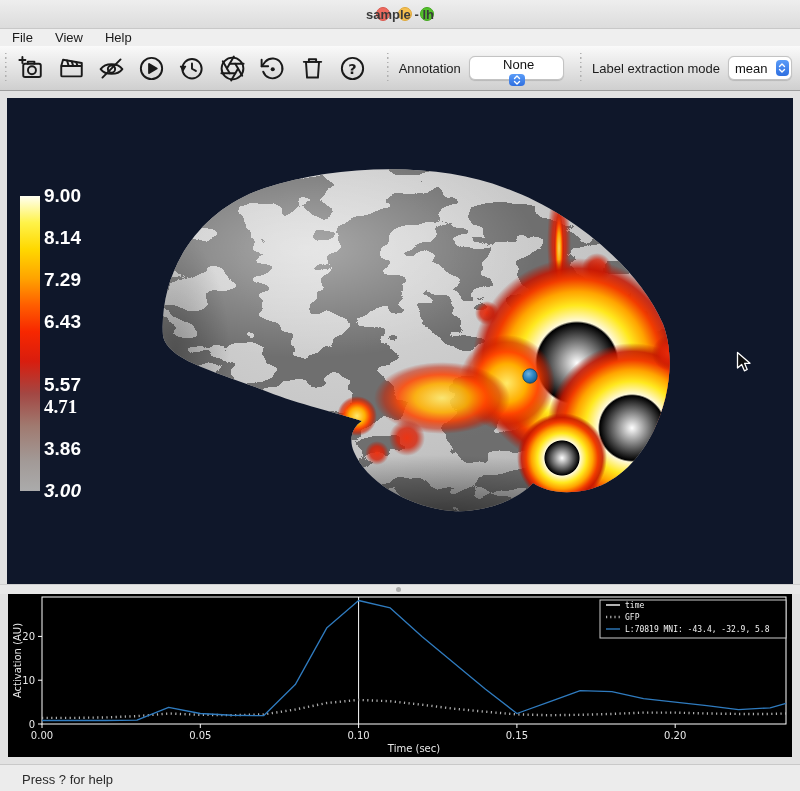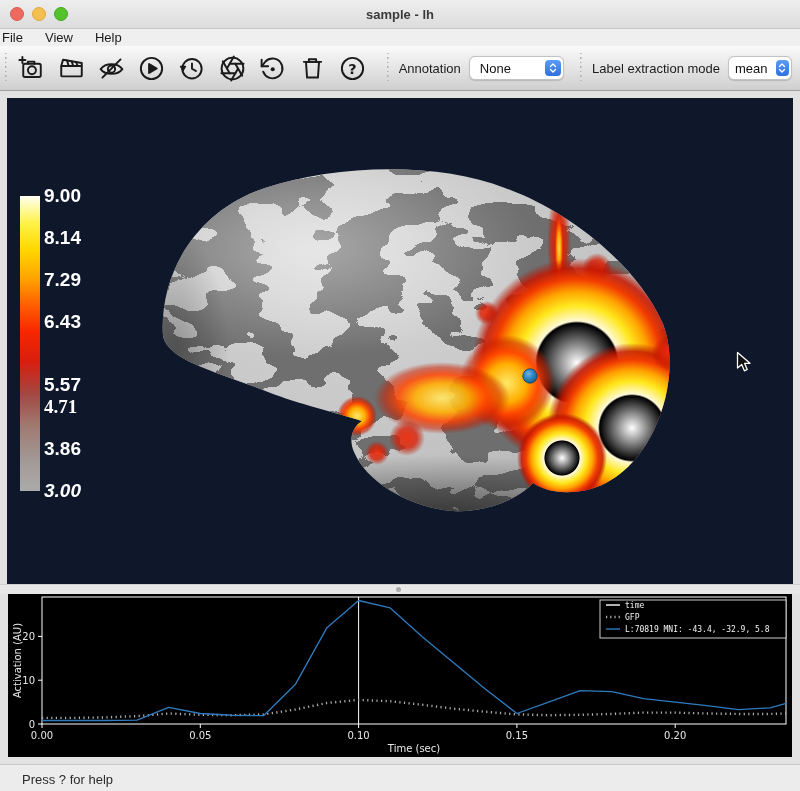--- a/index.html
+++ b/index.html
@@ -1,36 +1,36 @@
 <!DOCTYPE html>
 <html><head>
 <meta charset="utf-8">
 <style>
   html,body{margin:0;padding:0;}
   body{width:800px;height:791px;background:#e2e2e2;font-family:"Liberation Sans",sans-serif;overflow:hidden;position:relative;}
   
-  .titlebar{height:28px;background:linear-gradient(#eeeeee,#dcdcdc);border-bottom:1px solid #c8c8c8;display:flex;align-items:center;position:relative;}
+  .titlebar{height:28px;background:linear-gradient(#eeeeee,#dcdcdc);border-bottom:1px solid #c8c8c8;display:flex;align-items:center;position:relative;justify-content:center;}
   .lights{display:flex;gap:8px;margin-left:10px;}
   .light{width:12px;height:12px;border-radius:50%;display:inline-block;}
   .light.red{background:#ee6a5f;border:0.5px solid #d95950;}
   .light.yellow{background:#f5bf4f;border:0.5px solid #dfa93c;}
   .light.green{background:#53c22b;border:0.5px solid #43a61f;}
   .win-title{position:absolute;left:0;right:0;text-align:center;font-size:13px;font-weight:bold;color:#3a3a3a;}
   
-  .menubar{height:17px;background:#efefef;display:flex;align-items:center;padding-left:2px;gap:22px;font-size:13px;color:#1a1a1a;}
+  .menubar{height:17px;background:#efefef;display:flex;align-items:center;padding-left:12px;gap:22px;font-size:13px;color:#1a1a1a;}
   
   .toolbar{height:44px;background:linear-gradient(#fafafa,#cfcfcf);border-bottom:1px solid #9e9e9e;display:flex;align-items:center;}
   .drag-dots{width:5px;height:30px;margin:0 3px;background-image:repeating-linear-gradient(to bottom,#b0b0b0 0 1.5px,transparent 1.5px 4.5px);background-size:1.5px 100%;background-repeat:no-repeat;background-position:center;}
   .tb-btn{width:43px;height:38px;background:none;border:none;display:flex;align-items:center;justify-content:center;padding:0;cursor:default;}
   .tb-btn svg{width:29px;height:29px;}
   .tb-label{font-size:13px;color:#1c1c1c;margin:0 8px 0 6px;white-space:nowrap;}
   .mac-select{display:inline-flex;align-items:center;justify-content:space-between;background:#ffffff;border:1px solid #c3c3c3;border-radius:6px;height:22px;font-size:13px;color:#111;box-shadow:0 0.5px 1px rgba(0,0,0,.15);}
   .mac-select .val{padding:0 6px 0 10px;}
   .mac-select .chev{width:16px;height:16px;border-radius:4px;background:linear-gradient(#5a9cf8,#2f6fe0);display:flex;align-items:center;justify-content:center;margin:2px;}
-  .sel-annotation{width:100px;margin-right:6px;}
+  .sel-annotation{width:100px;margin-right:6px;flex-direction:column;}
   .sel-mean{width:62px;margin-right:8px;}
   
   .viewport{margin:7px 7px 0 7px;height:486px;background:#0f172a;position:relative;}
   .viewport > svg.brain{position:absolute;left:0;top:0;}
   .colorbar{position:absolute;left:13px;top:98px;width:20px;height:295px;
     background:linear-gradient(to top,#ababab 0%,#a29a97 10%,#a07a70 22%,#a34743 33%,#d91d0e 44%,#f72700 54%,#ff5e00 63%,#ffa300 72%,#ffd800 82%,#fff34a 91%,#fffff2 100%);}
   .cb-labels{position:absolute;left:37px;top:98px;height:295px;width:60px;}
   .cb-label{position:absolute;color:#fff;font-weight:bold;font-size:19px;line-height:20px;height:20px;font-family:"Liberation Sans",sans-serif;}
   .cursor-svg{position:absolute;left:729px;top:253px;}
   

